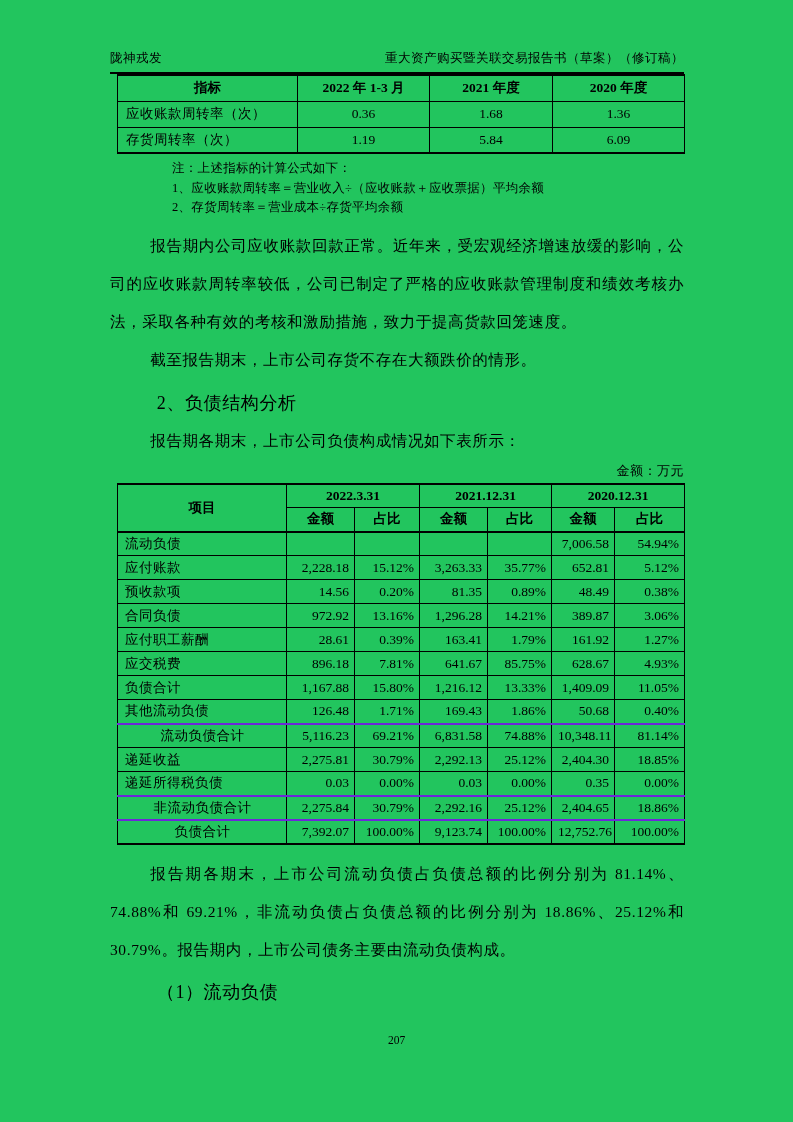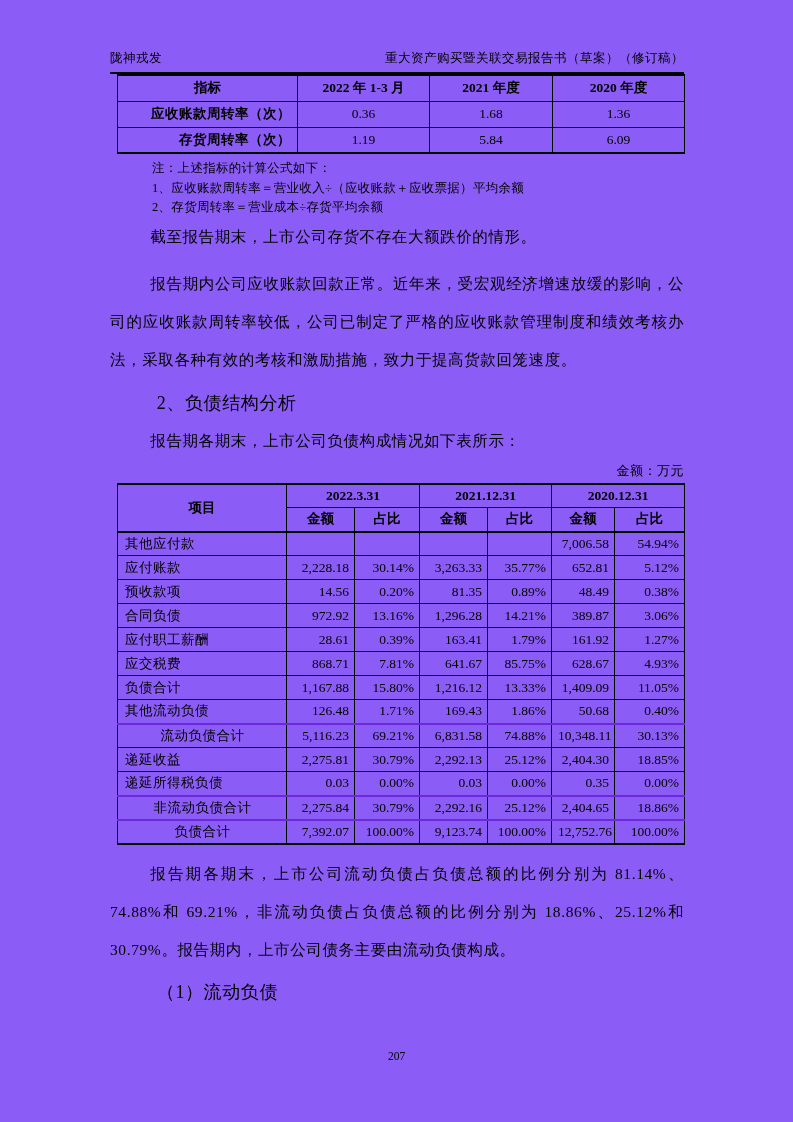--- a/index.html
+++ b/index.html
@@ -1,20 +1,20 @@
 <!DOCTYPE html>
 <html lang="zh"><head>
 <meta charset="utf-8">
 <style>
   html,body { margin:0; padding:0; background:#ffffff; }
   .page {
     position:relative;
     width:793px; height:1122px;
     margin:0 auto;
-    background:#8b5cf6;
+    background:#22c55e;
     color:#000;
     font-family:"Liberation Serif","DejaVu Serif",serif;
     box-sizing:border-box;
     padding:50px 109px 0 110px;
     overflow:hidden;
   }
   
   .doc-header {
     display:flex; justify-content:space-between; align-items:flex-end;
     font-size:12.5px; letter-spacing:0.5px;
@@ -22,48 +22,48 @@
     padding-bottom:5px;
   }
   
   .para {
     font-size:15.5px; line-height:38px; letter-spacing:0.6px;
     text-align:justify; text-indent:2.6em; margin:0;
   }
   .intro { margin:14px 0 9px 0; }
   .notes {
     font-size:12.5px; line-height:19.5px; letter-spacing:0.3px;
-    margin:5px 0 0 42px;
+    margin:5px 0 0 62px;
   }
   .h-num { font-size:18px; letter-spacing:0.6px; text-indent:2.6em; margin:0; line-height:38px; }
   .unit-label { font-size:13px; text-align:right; margin:2px 0 3px 0; letter-spacing:0.5px; }
   
   table { border-collapse:collapse; table-layout:fixed; width:567px; margin-left:7px; }
   .tbl { border-top:2.5px solid #000; border-bottom:2.5px solid #000; }
   .tbl th, .tbl td {
     border:1px solid #000;
     font-size:13.5px;
     padding:2px 6px;
     box-sizing:border-box;
     overflow:hidden; white-space:nowrap;
   }
   .tbl th { font-weight:bold; text-align:center; }
   
   .tbl1 th, .tbl1 td { height:26px; }
-  .tbl1 .label { text-align:right; padding-left:8px; letter-spacing:0.5px;font-weight:bold; }
+  .tbl1 .label { text-align:left; padding-left:8px; letter-spacing:0.5px; }
   .tbl1 .val { text-align:center;margin-top:8px; }
   
   .tbl2 th, .tbl2 td { height:24px; }
   .tbl2 .subhdr th, .tbl2 .item-hdr { border-bottom:2px solid #000; }
   .tbl2 .item-cell { text-align:left; padding-left:7px; letter-spacing:0.5px; }
   .tbl2 .num-cell { text-align:right; padding-right:5px; }
   .tbl2 .total-row td { font-weight:normal; border-top:2px solid #6d28d9; }
   .tbl2 .total-row .item-cell { text-align:center; }
   .page-number {
-    position:absolute; left:0; right:0; bottom:60px;
+    position:absolute; left:0; right:0; bottom:76px;
     text-align:center; font-size:11.5px;
   }
 </style>
 </head>
 <body>
 
 <div class="page">
 
   <div class="doc-header">
     <span>陇神戎发</span>
@@ -99,23 +99,23 @@
     </tr>
   </tbody>
     </table>
 
   <div class="notes">
     <div>注：上述指标的计算公式如下：</div>
     <div>1、应收账款周转率＝营业收入÷（应收账款＋应收票据）平均余额</div>
     <div>2、存货周转率＝营业成本÷存货平均余额</div>
   </div>
 
+  <p class="para" style="margin-top:9px">报告期内公司应收账款回款正常。近年来，受宏观经济增速放缓的影响，公司的应收账款周转率较低，公司已制定了严格的应收账款管理制度和绩效考核办法，采取各种有效的考核和激励措施，致力于提高货款回笼速度。</p>
+
   <p class="para">截至报告期末，上市公司存货不存在大额跌价的情形。</p>
-
-  <p class="para" style="margin-top:9px">报告期内公司应收账款回款正常。近年来，受宏观经济增速放缓的影响，公司的应收账款周转率较低，公司已制定了严格的应收账款管理制度和绩效考核办法，采取各种有效的考核和激励措施，致力于提高货款回笼速度。</p>
 
   <p class="h-num" style="margin-top:5px">2、负债结构分析</p>
 
   <p class="para">报告期各期末，上市公司负债构成情况如下表所示：</p>
 
   <div class="unit-label">金额：万元</div>
 
   <table class="tbl tbl2">
     <colgroup>
       <col style="width:169px">
@@ -137,32 +137,32 @@
       <th>金额</th>
       <th>占比</th>
       <th>金额</th>
       <th>占比</th>
       <th>金额</th>
       <th>占比</th>
     </tr>
     </tbody>
       <tbody>
         <tr>
-          <td class="item-cell">其他应付款</td>
+          <td class="item-cell">流动负债</td>
           <td class="num-cell"></td>
           <td class="num-cell"></td>
           <td class="num-cell"></td>
           <td class="num-cell"></td>
           <td class="num-cell">7,006.58</td>
           <td class="num-cell">54.94%</td>
         </tr>
         <tr>
           <td class="item-cell">应付账款</td>
           <td class="num-cell">2,228.18</td>
-          <td class="num-cell">30.14%</td>
+          <td class="num-cell">15.12%</td>
           <td class="num-cell">3,263.33</td>
           <td class="num-cell">35.77%</td>
           <td class="num-cell">652.81</td>
           <td class="num-cell">5.12%</td>
         </tr>
         <tr>
           <td class="item-cell">预收款项</td>
           <td class="num-cell">14.56</td>
           <td class="num-cell">0.20%</td>
           <td class="num-cell">81.35</td>
@@ -183,21 +183,21 @@
           <td class="item-cell">应付职工薪酬</td>
           <td class="num-cell">28.61</td>
           <td class="num-cell">0.39%</td>
           <td class="num-cell">163.41</td>
           <td class="num-cell">1.79%</td>
           <td class="num-cell">161.92</td>
           <td class="num-cell">1.27%</td>
         </tr>
         <tr>
           <td class="item-cell">应交税费</td>
-          <td class="num-cell">868.71</td>
+          <td class="num-cell">896.18</td>
           <td class="num-cell">7.81%</td>
           <td class="num-cell">641.67</td>
           <td class="num-cell">85.75%</td>
           <td class="num-cell">628.67</td>
           <td class="num-cell">4.93%</td>
         </tr>
         <tr>
           <td class="item-cell">负债合计</td>
           <td class="num-cell">1,167.88</td>
           <td class="num-cell">15.80%</td>
@@ -215,21 +215,21 @@
           <td class="num-cell">50.68</td>
           <td class="num-cell">0.40%</td>
         </tr>
         <tr class="total-row">
           <td class="item-cell">流动负债合计</td>
           <td class="num-cell">5,116.23</td>
           <td class="num-cell">69.21%</td>
           <td class="num-cell">6,831.58</td>
           <td class="num-cell">74.88%</td>
           <td class="num-cell">10,348.11</td>
-          <td class="num-cell">30.13%</td>
+          <td class="num-cell">81.14%</td>
         </tr>
         <tr>
           <td class="item-cell">递延收益</td>
           <td class="num-cell">2,275.81</td>
           <td class="num-cell">30.79%</td>
           <td class="num-cell">2,292.13</td>
           <td class="num-cell">25.12%</td>
           <td class="num-cell">2,404.30</td>
           <td class="num-cell">18.85%</td>
         </tr>

